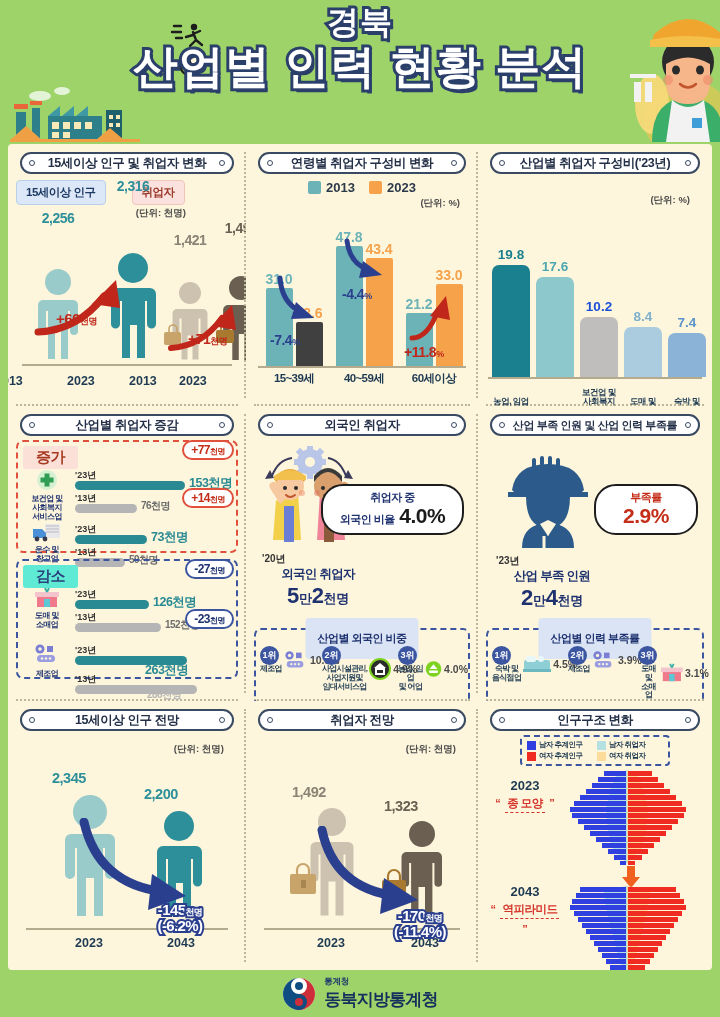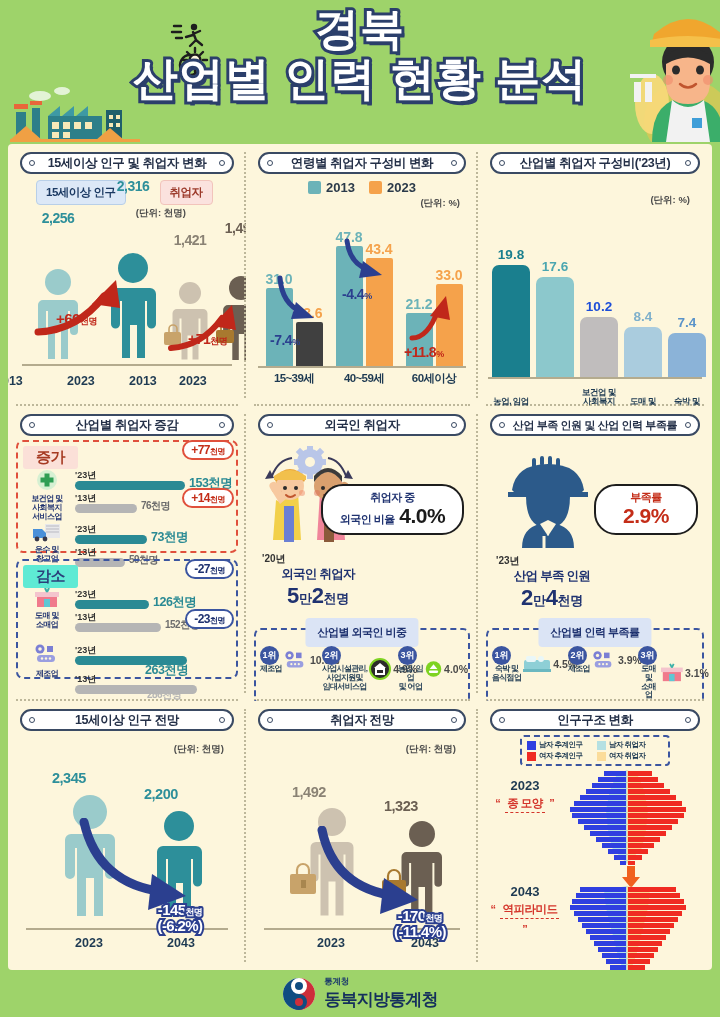--- a/index.html
+++ b/index.html
@@ -8,21 +8,21 @@
     background: #9ed36a;
     font-family: "Liberation Sans", sans-serif;
     overflow: hidden;
     position: relative;
   }
 
   
   .header { position: relative; height: 142px; width: 720px; overflow: hidden; }
   .hdr-title-wrap { position: absolute; left: 0; right: 0; top: 6px; text-align: center; z-index: 5; }
   .hdr-line1 {
-    font-size: 44px; font-weight: 900; color: #fff; letter-spacing: 1px;
+    font-size: 32px; font-weight: 900; color: #fff; letter-spacing: 1px;
     -webkit-text-stroke: 6px #2b3f6b; paint-order: stroke fill;
     text-shadow: 3px 4px 0 #2b3f6b;
     line-height: 1.05;
   }
   .hdr-line2 {
     font-size: 45px; font-weight: 900; color: #fff; letter-spacing: 1px;
     -webkit-text-stroke: 6px #2b3f6b; paint-order: stroke fill;
     text-shadow: 3px 4px 0 #2b3f6b;
     line-height: 1.1; margin-top: 2px;
   }
@@ -65,21 +65,21 @@
   }
   .ptitle .dot-l, .ptitle .dot-r {
     position: absolute; width: 6px; height: 6px; border-radius: 50%;
     border: 1.5px solid #3a4a63; background: #fff;
   }
   .ptitle .dot-l { left: 7px; } .ptitle .dot-r { right: 7px; }
 
   .unit { font-size: 9.5px; font-weight: 700; color: #4b4b4b; text-align: right; }
 
   
-  .p1-tags { display: flex; gap: 10px; margin: 6px 0 0 20px; }
+  .p1-tags { display: flex; gap: 2px; margin: 6px 0 0 0; }
   .tag {
     font-size: 11.5px; font-weight: 800; padding: 4px 9px; border-radius: 4px;
     letter-spacing: -0.5px;
   }
   .tag.blue { background: #dce8f7; color: #1c3a63; border: 1px solid #b8cfe8; }
   .tag.pink { background: #fbe2de; color: #9c3a2a; border: 1px solid #f2c4bb; margin-left: 24px; }
   .p1-chart { position: relative; height: 168px; margin-top: 2px; }
   .p1-base { position: absolute; bottom: 24px; left: 6px; right: 6px; border-bottom: 2px solid #b4ab8e; }
   .fig { position: absolute; bottom: 26px; text-align: center; }
   .fig-val {
@@ -170,21 +170,21 @@
   .hero-cap { position: absolute; left: 8px; text-align: center; width: 120px; }
   .hc-yr { font-size: 10px; font-weight: 800; color: #333; text-align: left; padding-left: 4px; }
   .hc-t { font-size: 12.5px; font-weight: 900; color: #1f3270; letter-spacing: -0.7px; }
   .hc-n { font-size: 13px; font-weight: 900; color: #1f3270; letter-spacing: -0.3px; }
   .hc-n b { font-size: 22px; }
 
   .rankbox { position: relative; border: 2px dashed #3b55a0; border-radius: 7px; height: 78px; margin-top: 20px; }
   .rankbox-title {
     position: absolute; top: -12px; left: 50%; transform: translateX(-50%);
     background: #dbe4f5; color: #1f3270; font-size: 11px; font-weight: 800;
-    padding: 7px 12px; border-radius: 4px; white-space: nowrap; letter-spacing: -0.5px;
+    padding: 13px 12px; border-radius: 4px; white-space: nowrap; letter-spacing: -0.5px;
   }
   .rk { position: absolute; top: 16px; }
   .rk-badge {
     width: 19px; height: 19px; border-radius: 50%; background: #3b55a0; color: #fff;
     font-size: 9px; font-weight: 900; display: flex; align-items: center; justify-content: center;
   }
   .rk-name { font-size: 8px; font-weight: 800; color: #1e3a52; line-height: 1.1; letter-spacing: -0.7px; }
   .rk-pct { font-size: 10.5px; font-weight: 700; color: #4a4a4a; }
 
   

